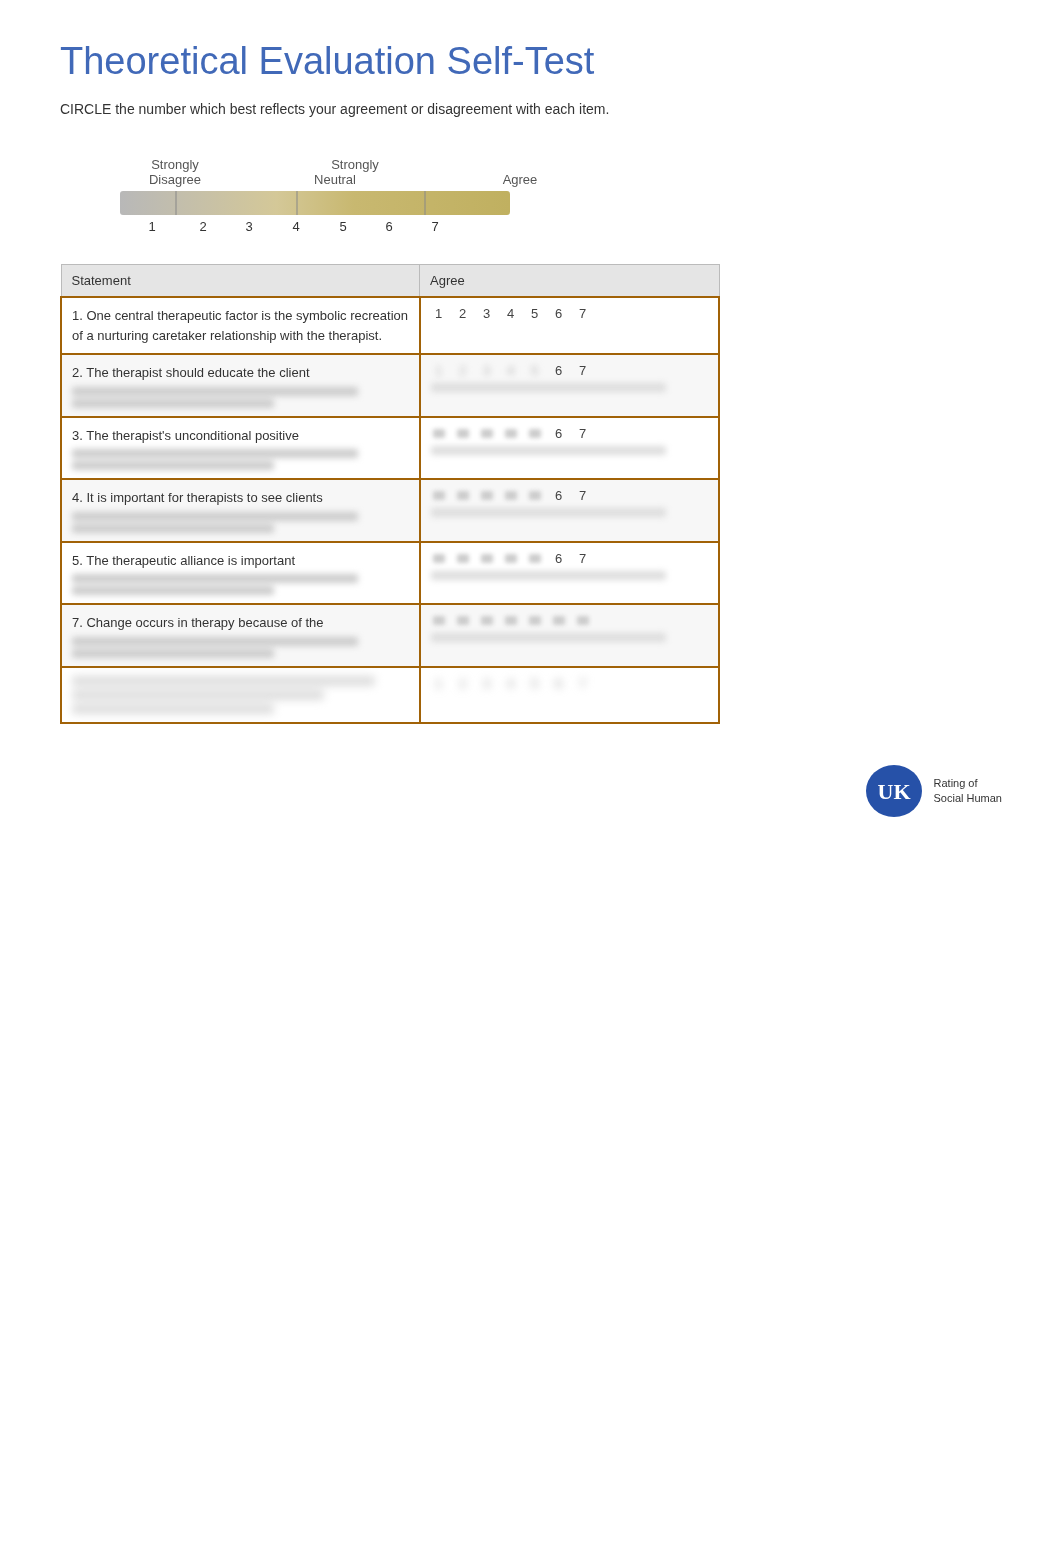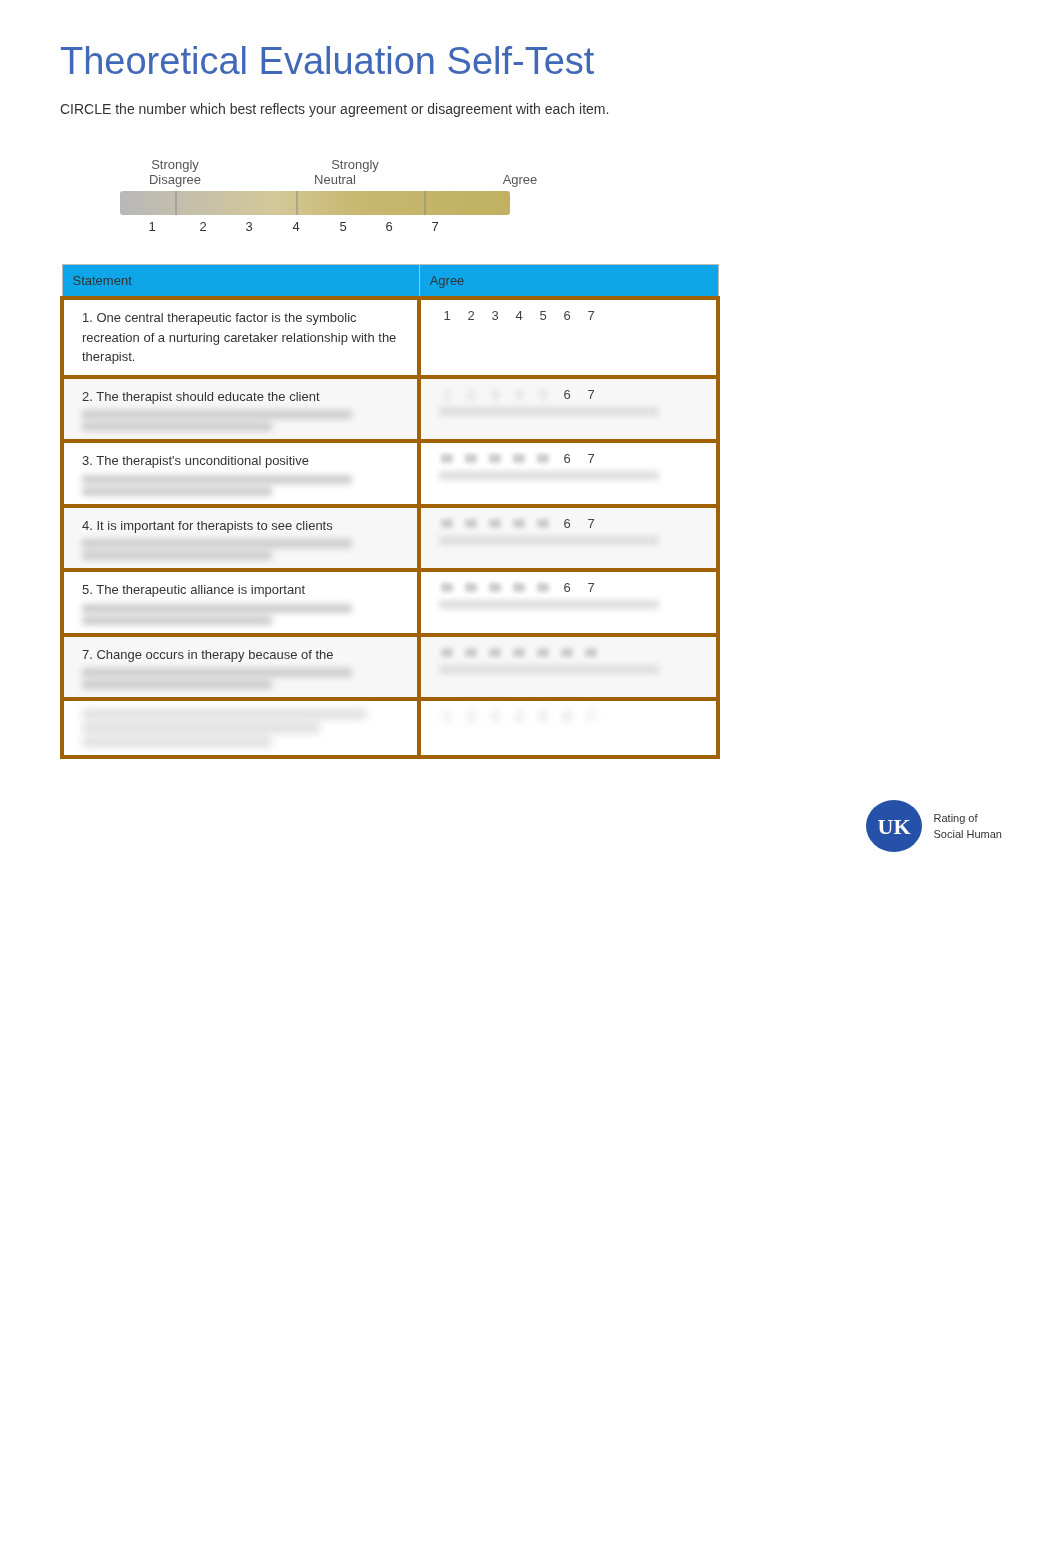--- a/index.html
+++ b/index.html
@@ -32,35 +32,35 @@
 
     
     .data-table {
       width: 660px;
       border-collapse: collapse;
       border: 1px solid #bbb;
       font-size: 13px;
     }
 
     .data-table thead tr {
-      background: #0ea5e9;
+      background: #e5e5e5;
     }
 
     .data-table th {
       padding: 8px 10px;
       text-align: left;
       font-weight: normal;
       border: 1px solid #bbb;
       font-size: 13px;
     }
 
     .data-table td {
-      padding: 8px 18px;
+      padding: 8px 10px;
       vertical-align: top;
-      border: 4px solid #a16207;
+      border: 2px solid #a16207;
     }
 
     .data-table tbody tr:nth-child(even) {
       background: #f7f7f7;
     }
 
     .data-table tbody tr:nth-child(odd) {
       background: #fff;
     }
 

